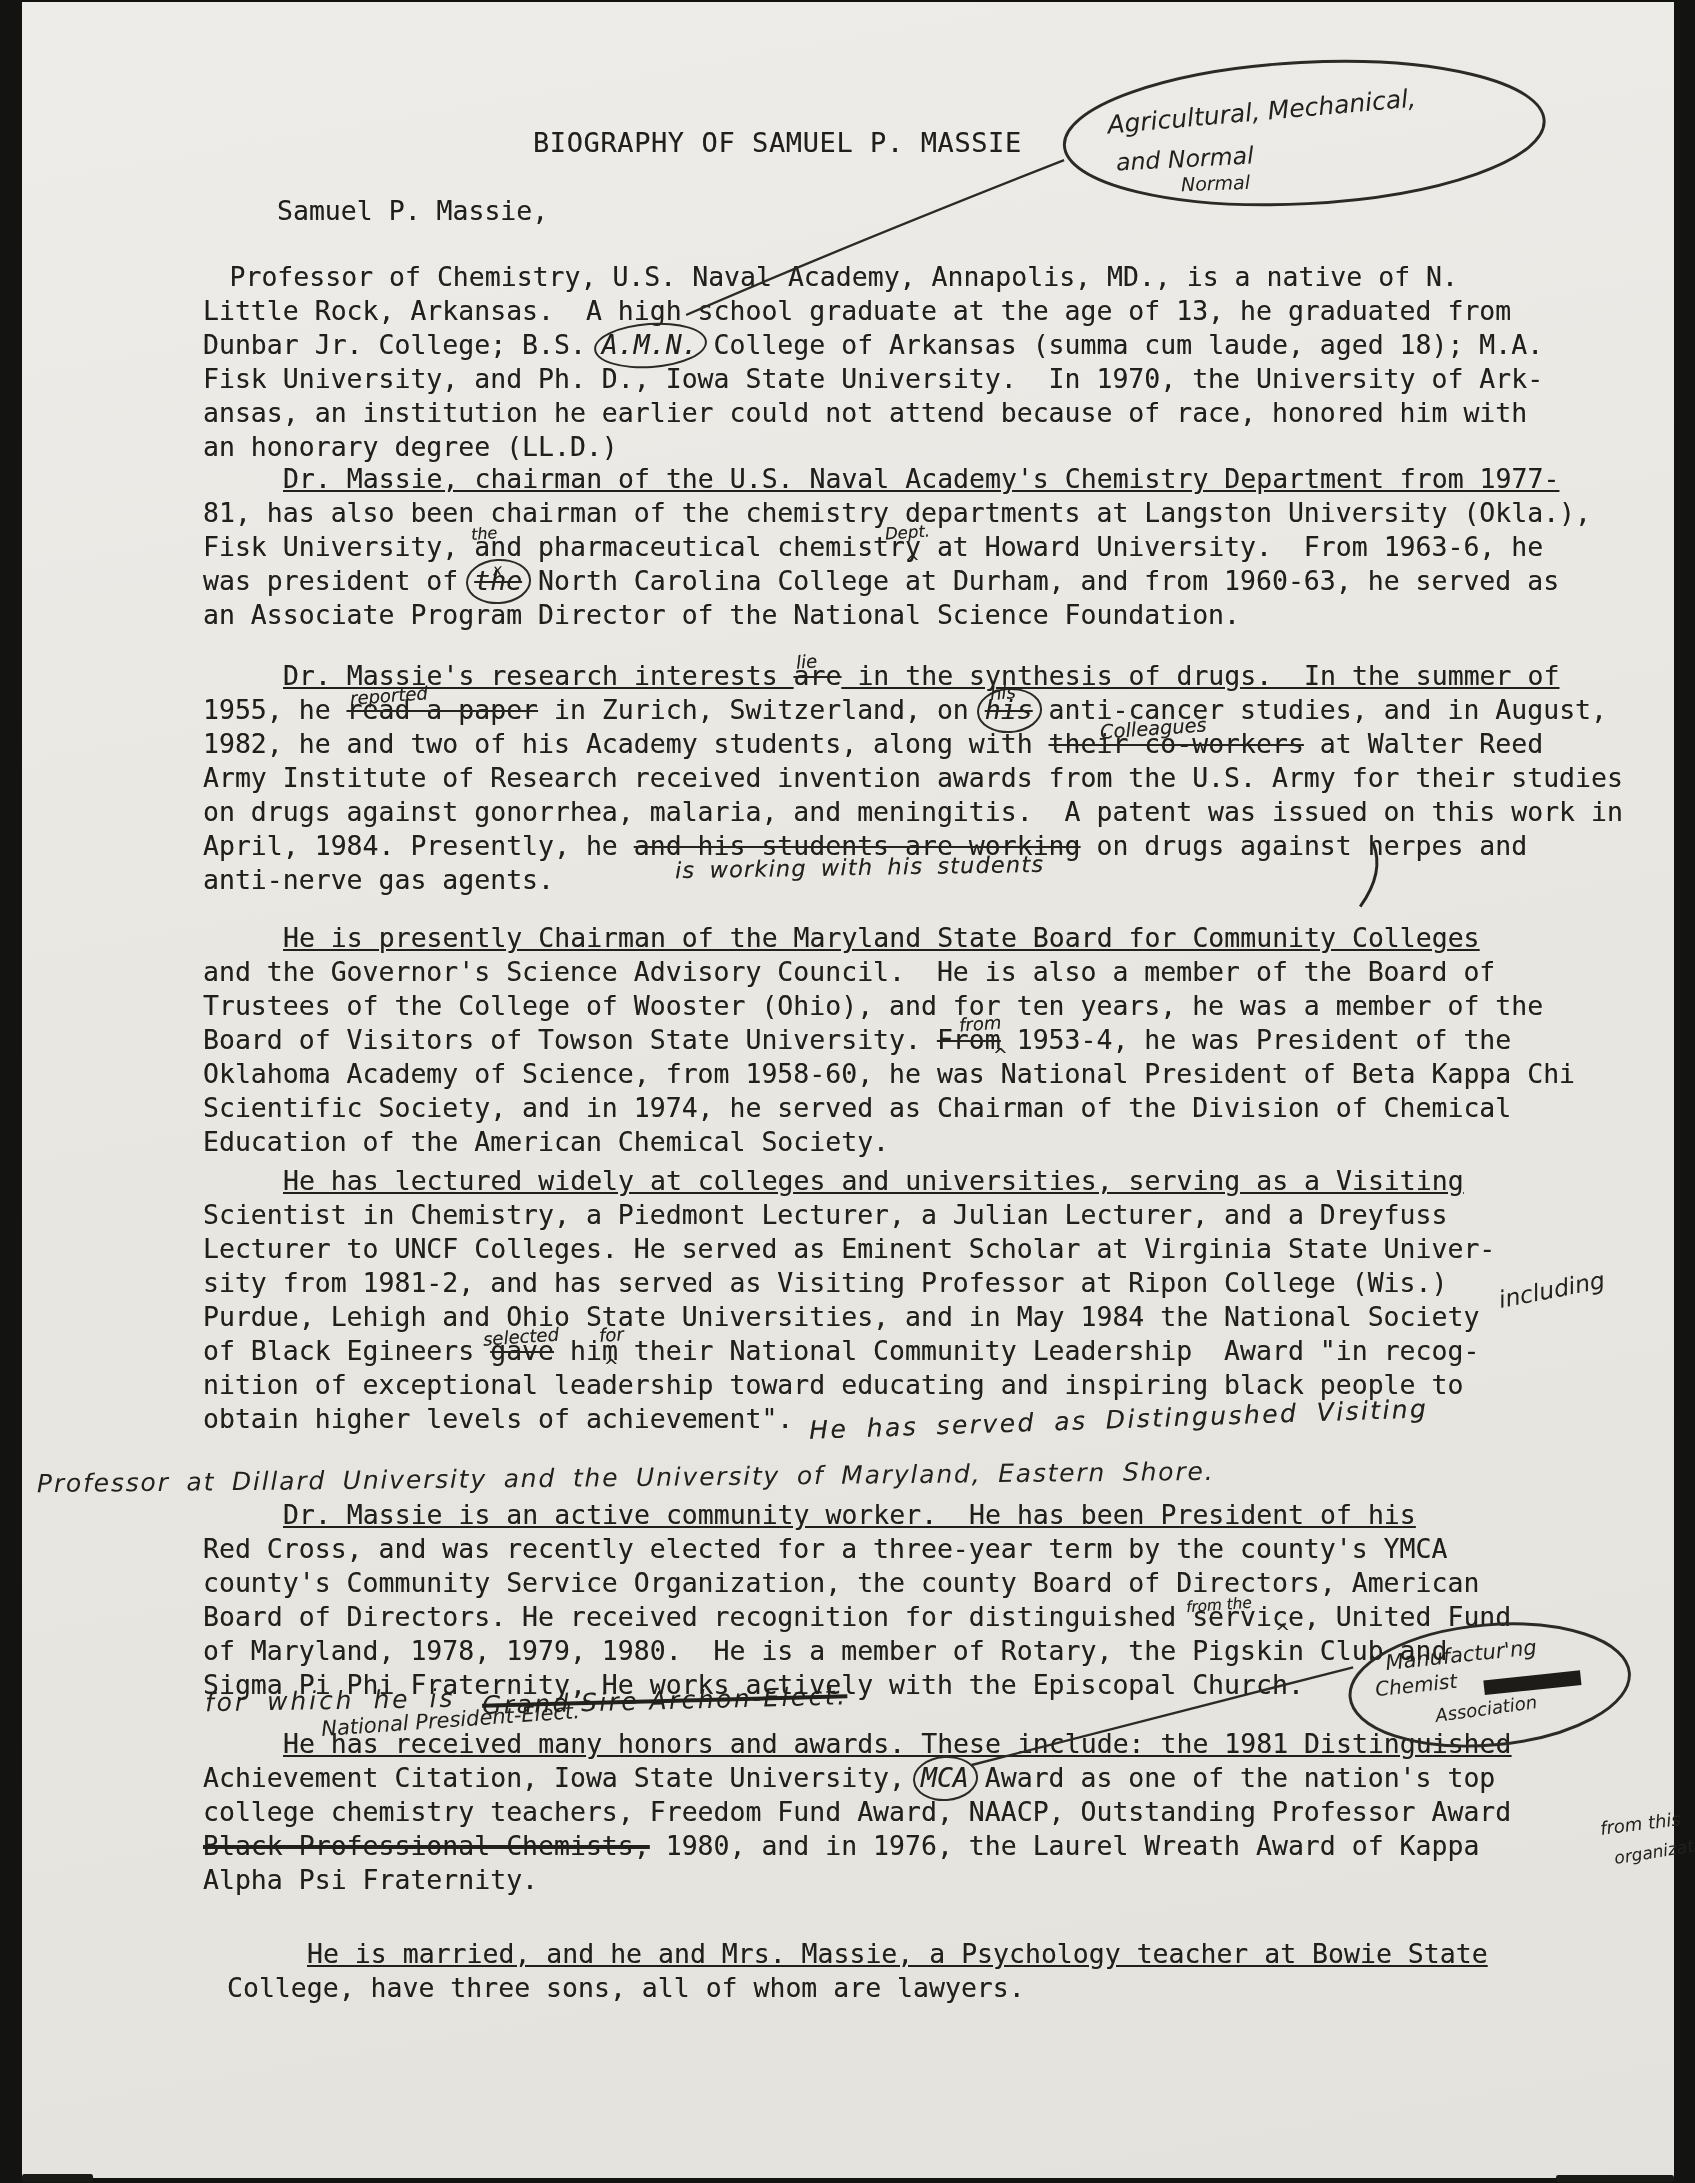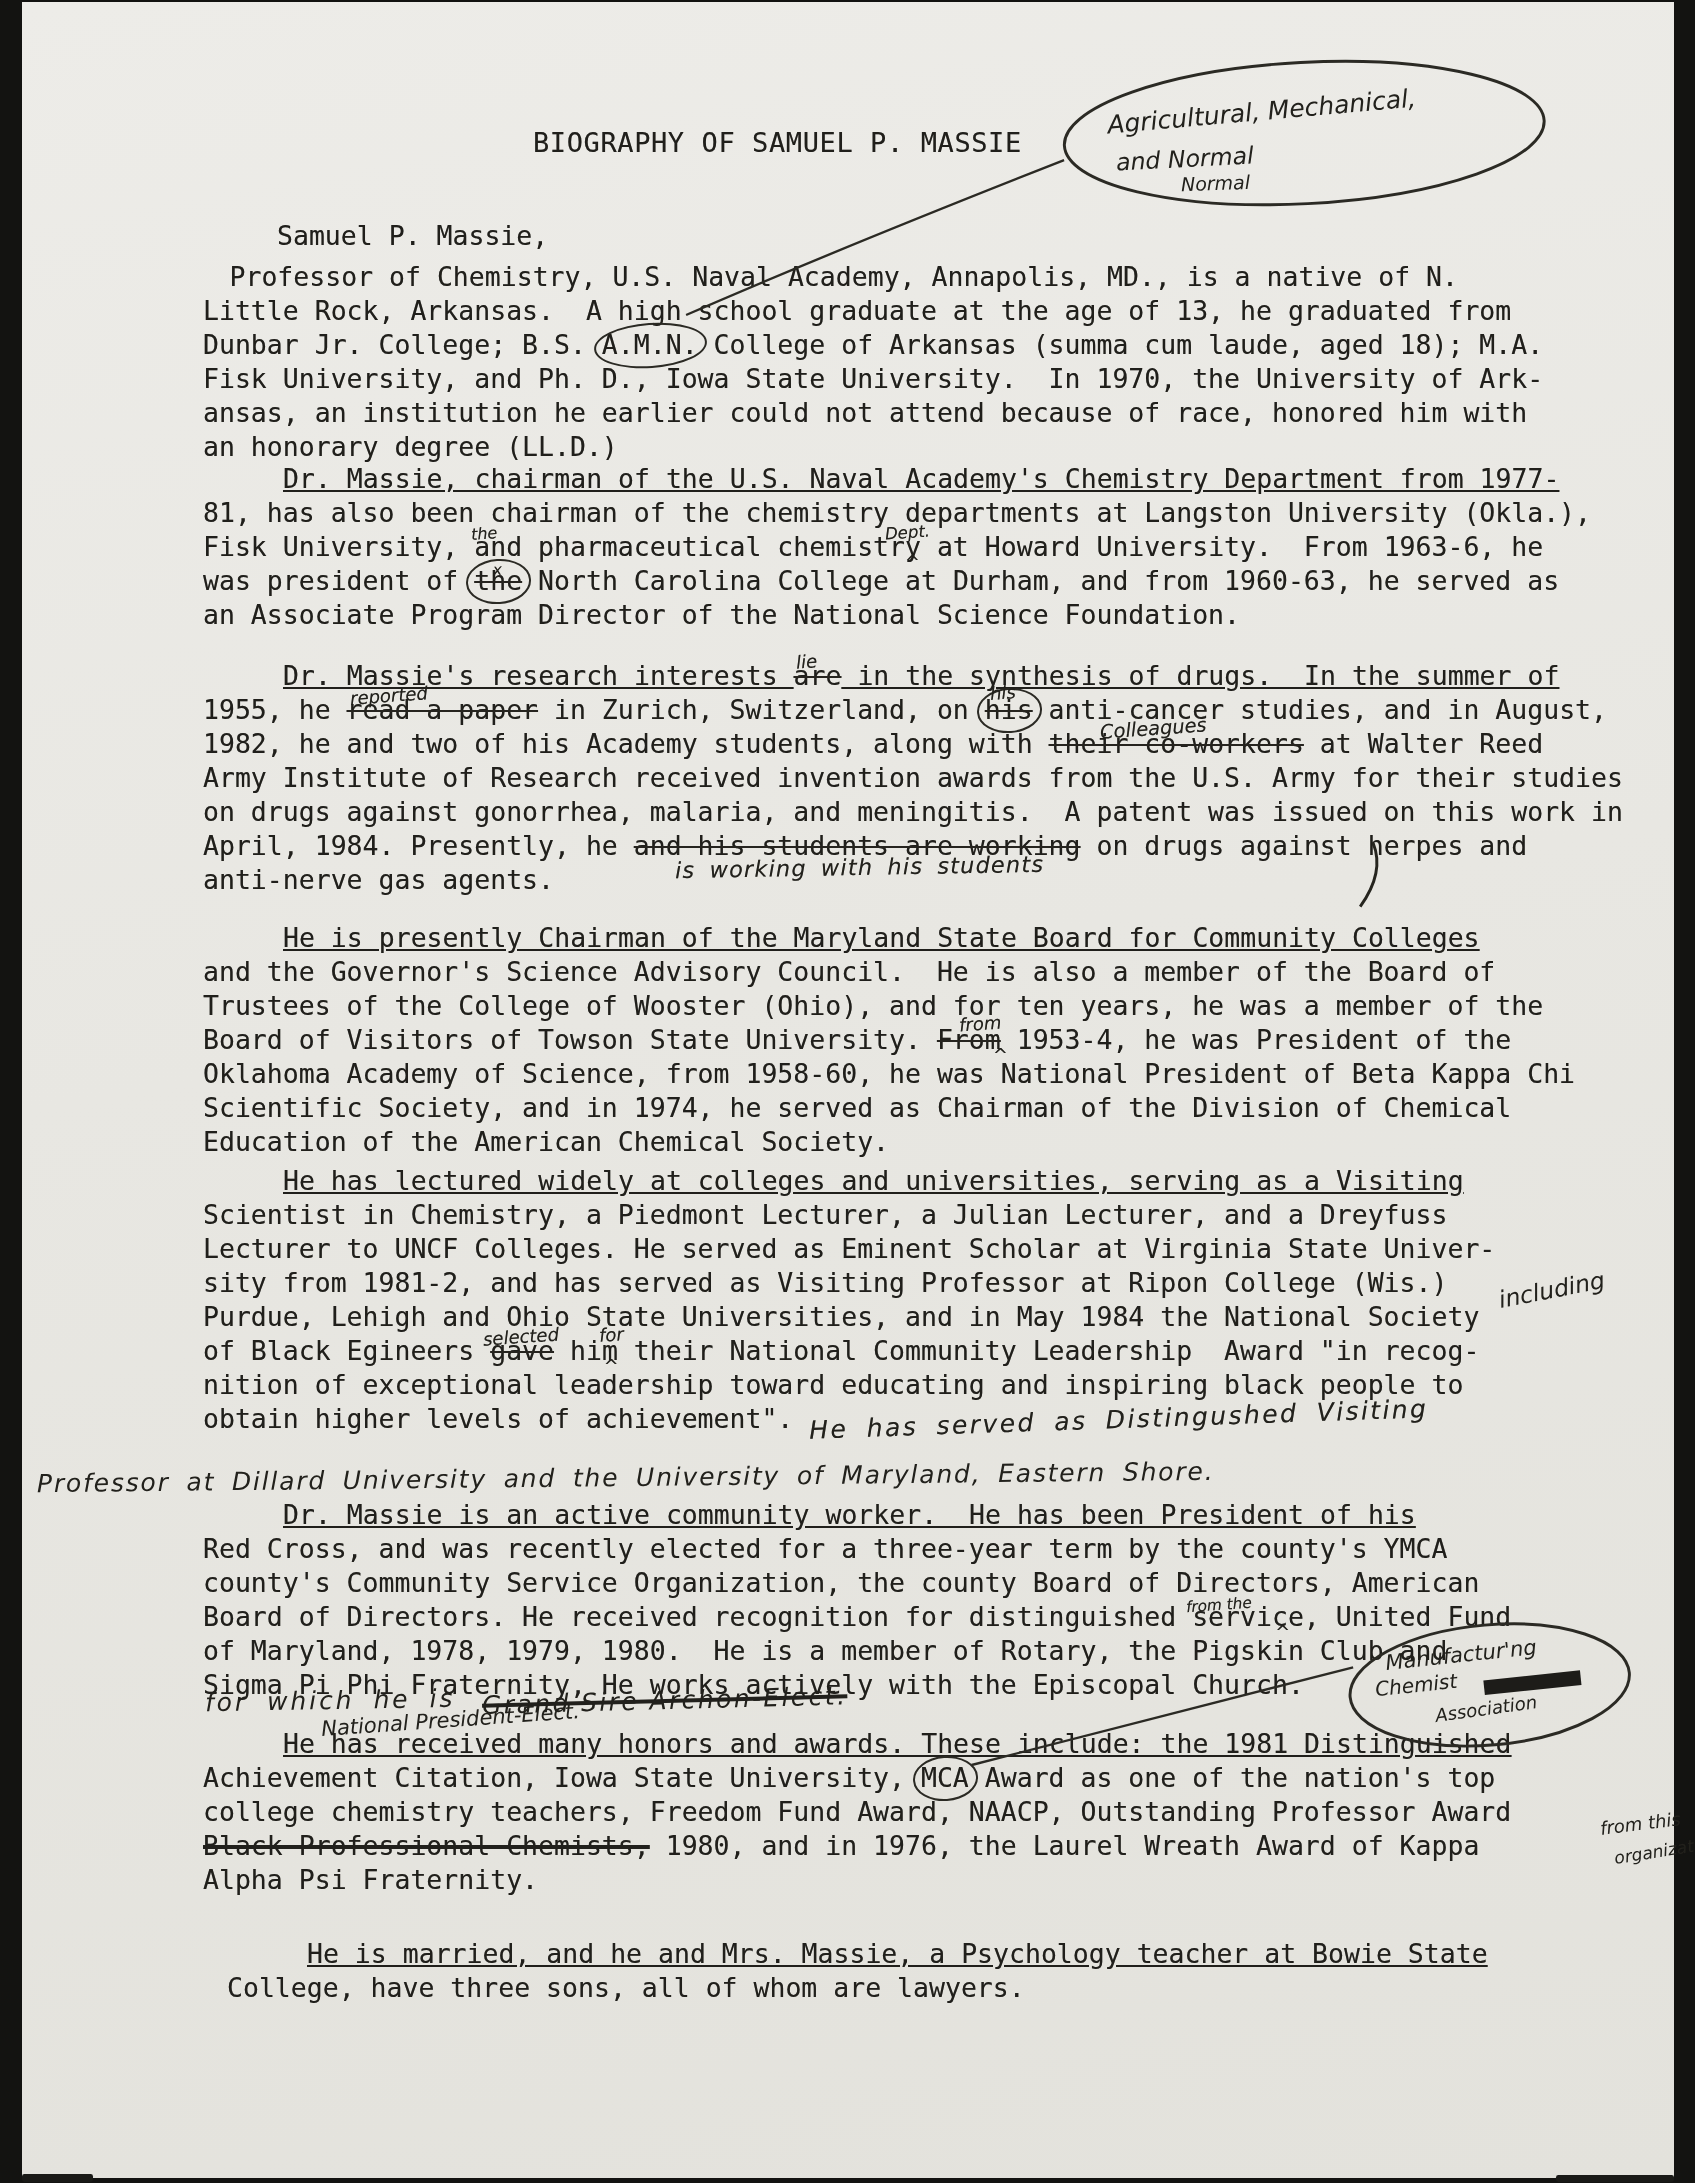--- a/index.html
+++ b/index.html
@@ -21,21 +21,21 @@
   .typed{color:#201f1b;font-size:26.5px;text-shadow:0 0 0.6px rgba(32,30,26,.45);}
   .title{position:absolute;left:533px;top:127px;font-size:27px;letter-spacing:0.6px;white-space:pre;}
   .para{position:absolute;left:203px;}
   .pline{height:34px;line-height:34px;white-space:pre;}
   .ind{padding-left:80px;text-decoration:underline;}
   .ind-sm{padding-left:26.5px;}
 
   .st{text-decoration:line-through;text-decoration-thickness:2.4px;text-decoration-color:#26241f;}
   .st-heavy{text-decoration:line-through;text-decoration-thickness:4.1px;text-decoration-color:#21201c;}
   .rel{position:relative;display:inline-block;white-space:pre;}
-  .circ{position:relative;display:inline-block;}
+  .circ{position:relative;display:inline-block;font-style:italic;}
   .circ::after{content:"";position:absolute;left:-8.2px;right:-9.4px;top:-4.7px;bottom:-5.9px;
     border:2.4px solid #2b2a24;border-radius:50%;transform:rotate(-4deg);}
 
   .hw{font-family:"DejaVu Sans",sans-serif;font-style:italic;color:#22211c;}
   .ia{position:absolute;bottom:22.4px;line-height:1;white-space:nowrap;display:inline-block;
       font-size:18px;transform:rotate(-4deg);}
   .ib{position:absolute;top:27px;left:41px;line-height:1;white-space:nowrap;display:inline-block;
       font-size:22.4px;letter-spacing:1.2px;word-spacing:5.9px;transform:rotate(-1deg);}
   .caret{position:absolute;bottom:-8.2px;font-size:17.7px;line-height:1;}
   .note{position:absolute;white-space:nowrap;line-height:1.05;}
@@ -47,21 +47,21 @@
 
 <div class="paper"></div>
 <div class="edge edge-left"></div>
 <div class="edge edge-right"></div>
 <div class="edge edge-bottom"></div>
 <div class="blob" style="left:22.4px;bottom:1.2px;width:71px;height:8.2px;"></div>
 <div class="blob" style="right:22px;bottom:1.2px;width:118px;height:7px;"></div>
 
 <div class="typed title">BIOGRAPHY OF SAMUEL P. MASSIE</div>
 
-<div class="typed para" style="top:219px;left:277px;">
+<div class="typed para" style="top:194px;left:277px;">
   <div class="pline">Samuel P. Massie,</div>
 </div>
 
 <div class="typed para" style="top:236px;margin-top:24px;">
   <div class="pline ind-sm">Professor of Chemistry, U.S. Naval Academy, Annapolis, MD., is a native of N.</div>
   <div class="pline">Little Rock, Arkansas.  A high school graduate at the age of 13, he graduated from</div>
   <div class="pline"><span>Dunbar Jr. College; B.S. </span><span class="circ"><span>A.M.N.</span></span><span> College of Arkansas (summa cum laude, aged 18); M.A.</span></div>
   <div class="pline">Fisk University, and Ph. D., Iowa State University.  In 1970, the University of Ark-</div>
   <div class="pline">ansas, an institution he earlier could not attend because of race, honored him with</div>
   <div class="pline">an honorary degree (LL.D.)</div>

